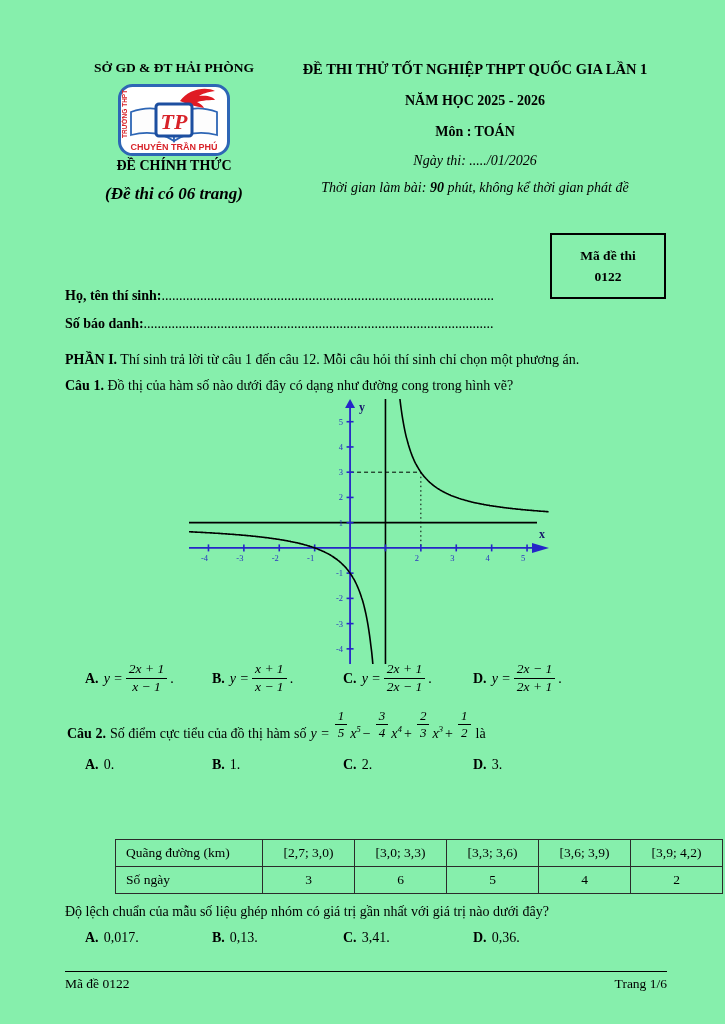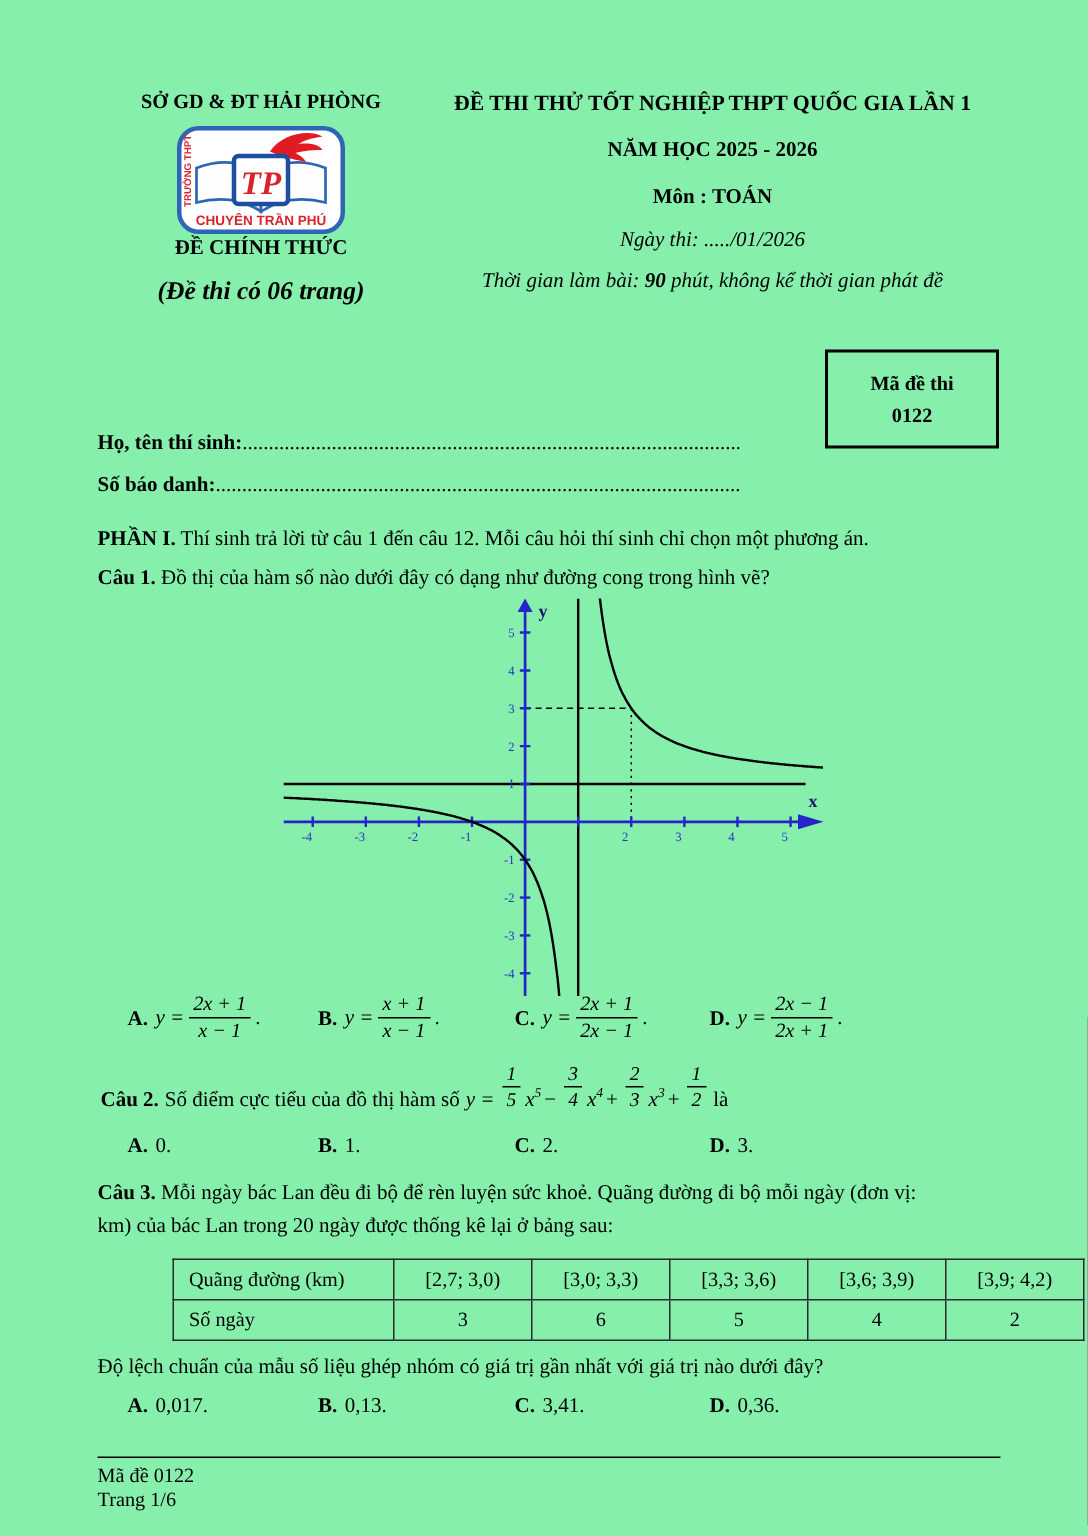--- a/index.html
+++ b/index.html
@@ -53,21 +53,21 @@
   .q2 .frac{font-size:13px;}
   sup{font-size:9px;vertical-align:6px;font-style:italic;}
   .mtok{margin:0 2px;white-space:nowrap;}
   
   .qtable{top:839px;left:115px;border-collapse:collapse;font-size:13.5px;}
   .qtable td{border:1.4px solid #2b2b2b;height:26px;padding:0 8px;text-align:center;}
   .qtable td.first{width:128px;text-align:left;padding-left:10px;}
   .qtable td.cell{width:75px;}
   
   .footer{top:971px;left:65px;right:58px;border-top:1.5px solid #000;padding-top:4px;
-          display:flex;justify-content:space-between;font-size:13.5px;flex-direction:column;}
+          display:flex;justify-content:space-between;font-size:13.5px;}
 </style>
 </head>
 <body>
 
 <div class="page">
 
   <div class="abs header">
     <div class="hleft">
       <div class="org">SỞ GD &amp; ĐT HẢI PHÒNG</div>
       <svg class="logo" viewBox="0 0 112 72">
@@ -203,24 +203,20 @@
     <span class="mtok">là</span>
   </div>
 
   <div class="abs opt-row opt-row2">
     <span class="opt"><span class="opt-label">A.</span><span>0.</span></span>
     <span class="opt"><span class="opt-label">B.</span><span>1.</span></span>
     <span class="opt"><span class="opt-label">C.</span><span>2.</span></span>
     <span class="opt"><span class="opt-label">D.</span><span>3.</span></span>
   </div>
 
-  <div class="abs q3">
-    <span class="b">Câu 3.</span><span> Mỗi ngày bác Lan đều đi bộ để rèn luyện sức khoẻ. Quãng đường đi bộ mỗi ngày (đơn vị:</span><br>
-    <span>km) của bác Lan trong 20 ngày được thống kê lại ở bảng sau:</span>
-  </div>
 
   <table class="abs qtable">
     <tbody>
       <tr>
         <td class="first">Quãng đường (km)</td>
         <td class="cell">[2,7; 3,0)</td>
         <td class="cell">[3,0; 3,3)</td>
         <td class="cell">[3,3; 3,6)</td>
         <td class="cell">[3,6; 3,9)</td>
         <td class="cell">[3,9; 4,2)</td>

